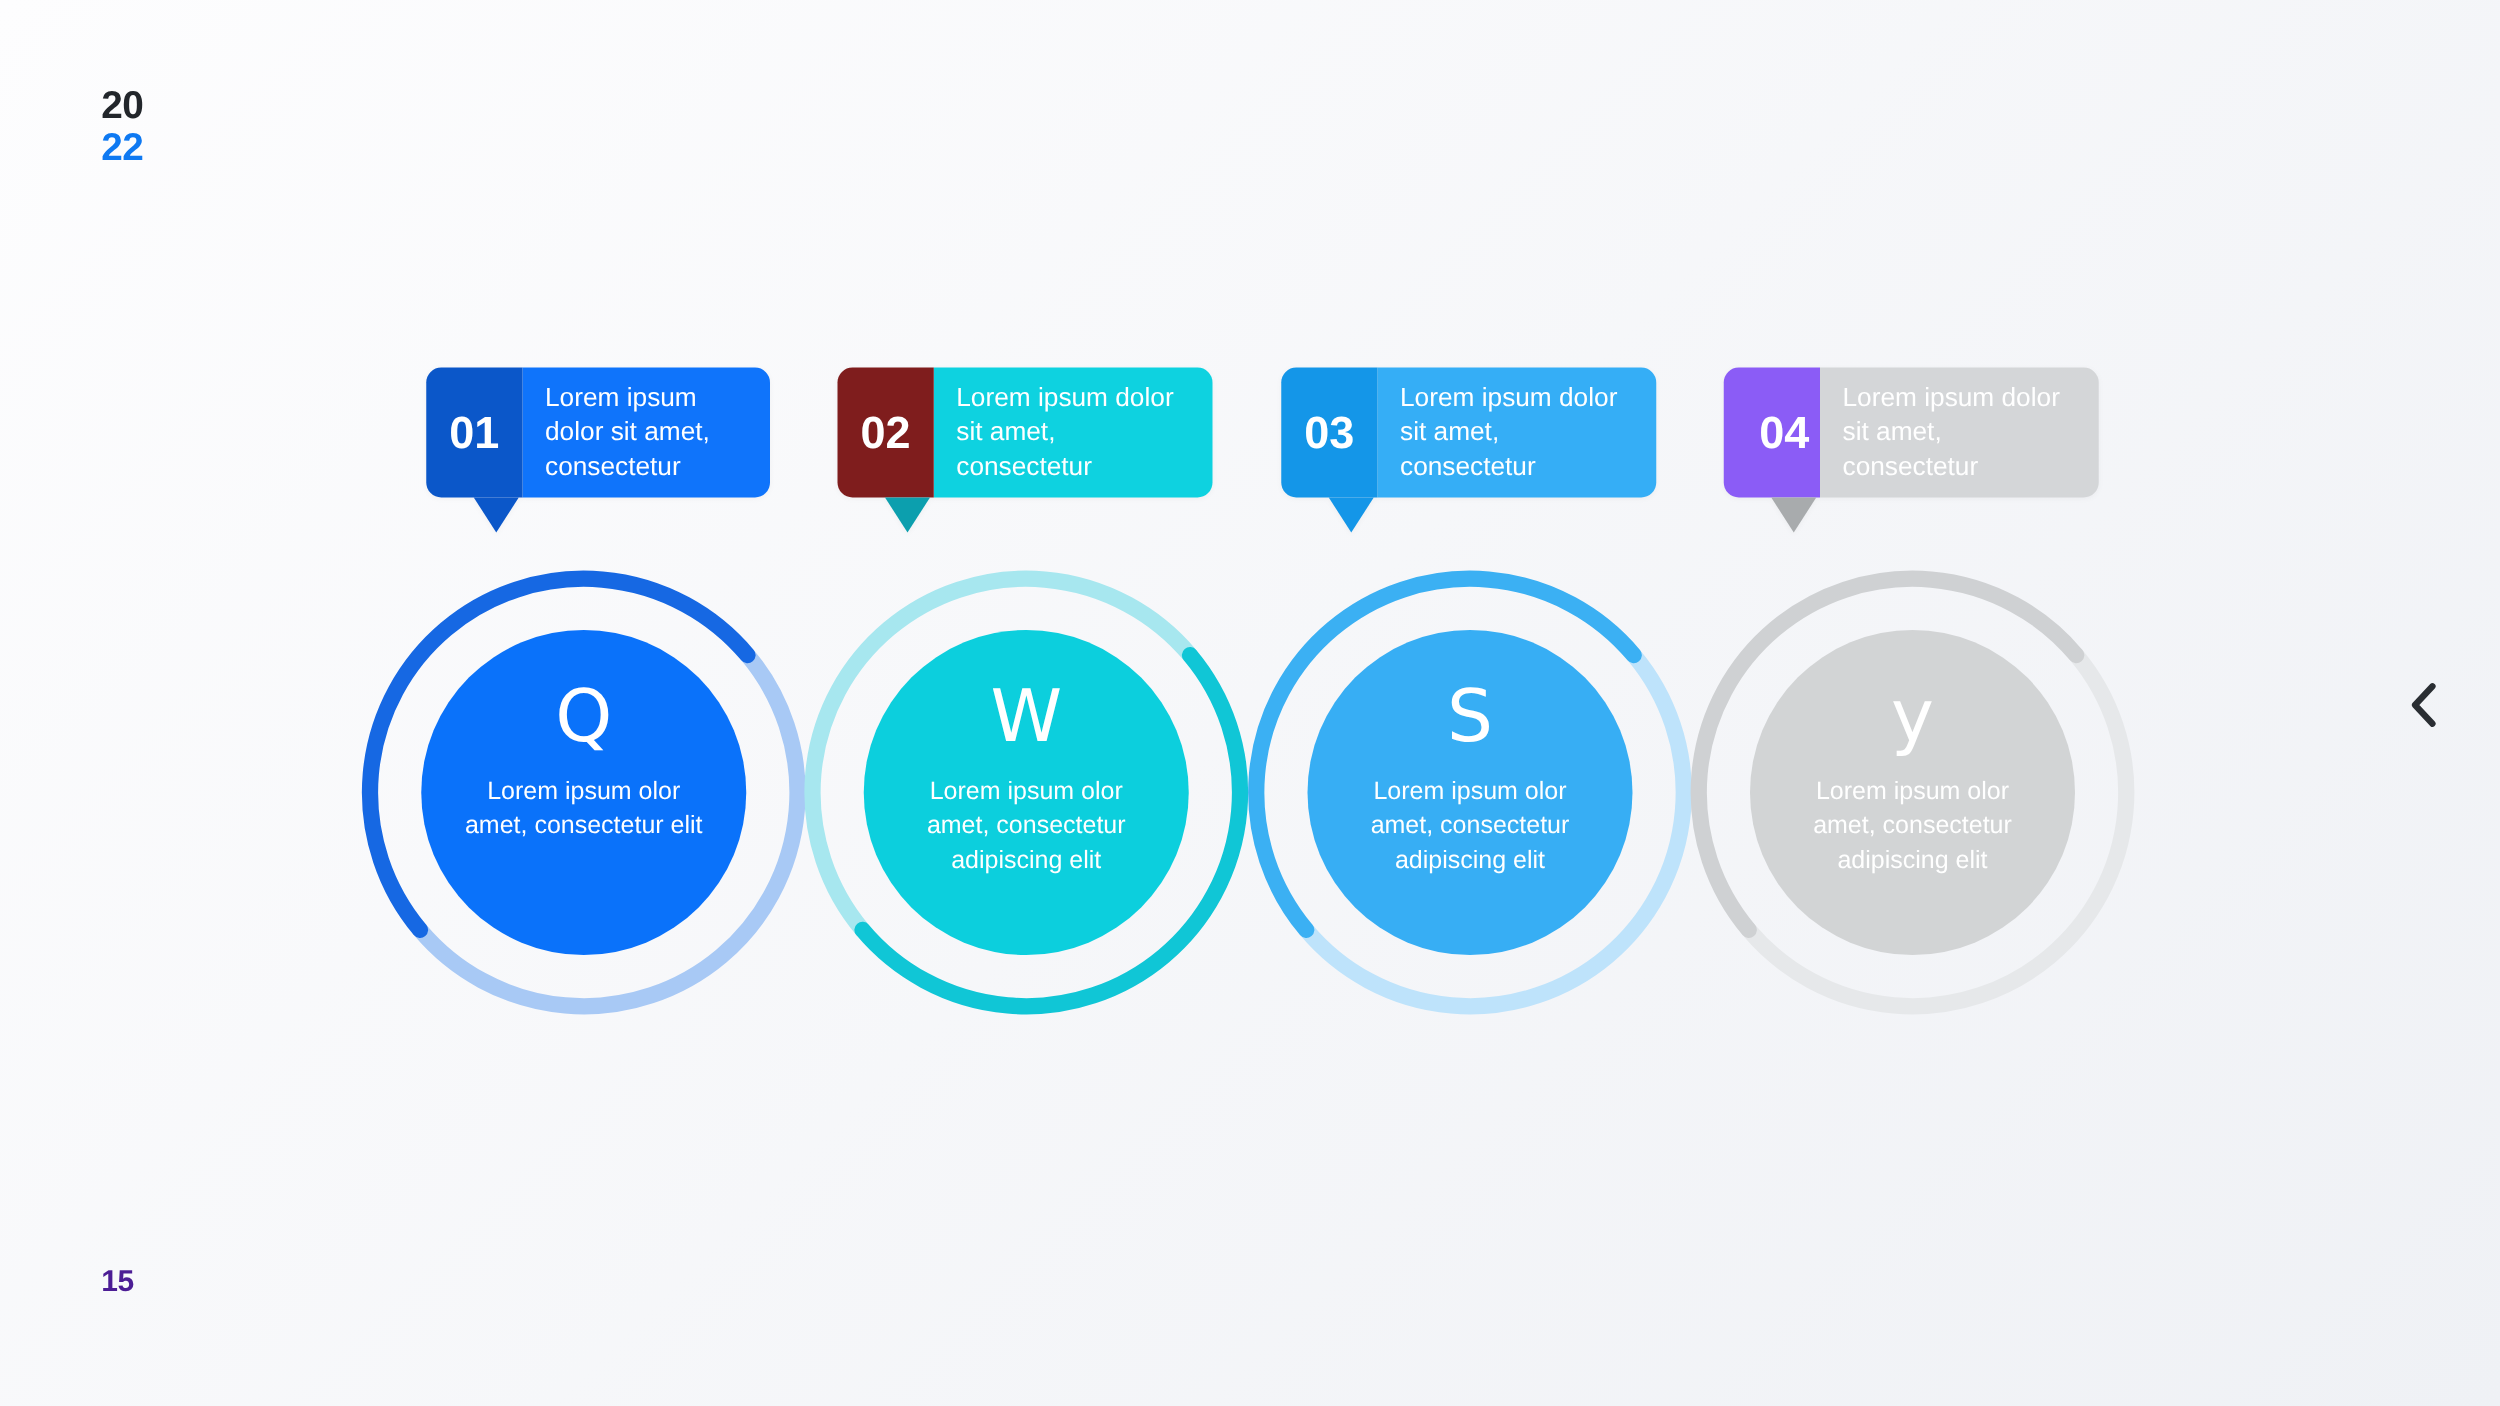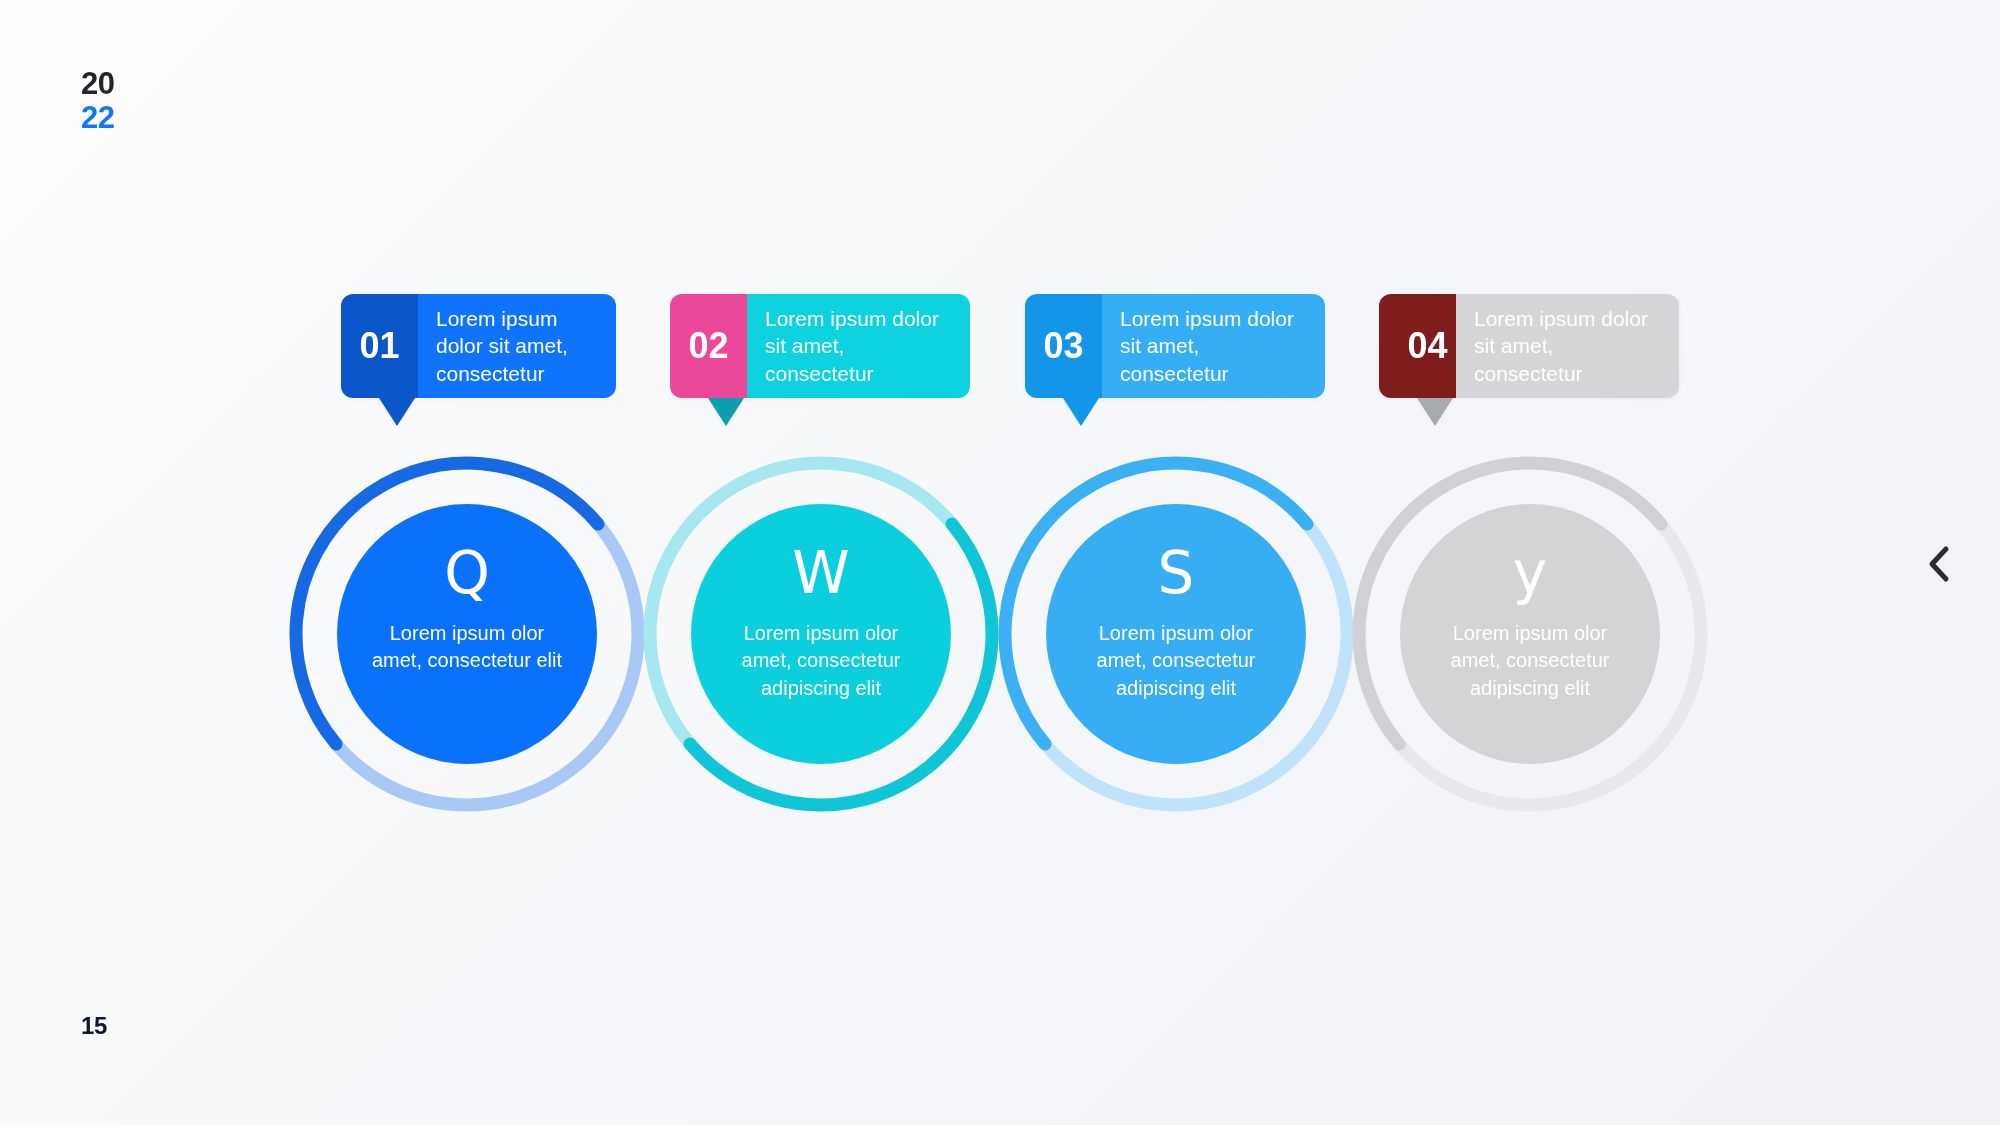--- a/index.html
+++ b/index.html
@@ -24,21 +24,21 @@
     letter-spacing:-0.5px; display:block;
   }
   .year-bottom {
     font-size:31px; font-weight:bold; color:#0e79f2;
     letter-spacing:-0.5px; display:block; margin-top:3px;
   }
 
   
   .page-number {
     position:absolute; left:81px; top:1012px;
-    font-size:24px; font-weight:bold; color:#0f172a;
+    font-size:24px; font-weight:bold; color:#4c1d95;
     letter-spacing:-0.3px;
   }
 
   
   .nav-prev {
     position:absolute; left:1918px; top:543px;
     width:42px; height:42px;
     display:flex; align-items:center; justify-content:center;
     cursor:pointer;
   }
@@ -138,41 +138,41 @@
     <div class="num-badge" id="badge-0" style="background: rgb(11, 87, 201);">
       <span class="num-text">01</span>
       <span class="tail" id="tail-0" style="border-top-color: rgb(11, 87, 201);"></span>
     </div>
     <div class="card-text" id="cardtext-0" style="background: rgb(15, 116, 251);">
       <span>Lorem ipsum dolor sit amet, consectetur</span>
     </div>
   </div>
 
   <div class="label-card" id="card-1" style="left:670px; width:300px;">
-    <div class="num-badge" id="badge-1" style="background: #ec4899;">
+    <div class="num-badge" id="badge-1" style="background: #7f1d1d;">
       <span class="num-text">02</span>
       <span class="tail" id="tail-1" style="border-top-color: rgb(12, 159, 174);"></span>
     </div>
     <div class="card-text" id="cardtext-1" style="background: rgb(14, 210, 224);">
       <span>Lorem ipsum dolor sit amet, consectetur</span>
     </div>
   </div>
 
   <div class="label-card" id="card-2" style="left:1025px; width:300px;">
     <div class="num-badge" id="badge-2" style="background: rgb(20, 150, 232);">
       <span class="num-text">03</span>
       <span class="tail" id="tail-2" style="border-top-color: rgb(20, 150, 232);"></span>
     </div>
     <div class="card-text" id="cardtext-2" style="background: rgb(53, 174, 246);">
       <span>Lorem ipsum dolor sit amet, consectetur</span>
     </div>
   </div>
 
   <div class="label-card" id="card-3" style="left:1379px; width:300px;">
-    <div class="num-badge" id="badge-3" style="background: #7f1d1d; padding-left: 20px;">
+    <div class="num-badge" id="badge-3" style="background: #8b5cf6; padding-left: 20px;">
       <span class="num-text">04</span>
       <span class="tail" id="tail-3" style="border-top-color: rgb(168, 171, 173);"></span>
     </div>
     <div class="card-text" id="cardtext-3" style="background: rgb(212, 214, 216);">
       <span>Lorem ipsum dolor sit amet, consectetur</span>
     </div>
   </div>
 
   <div class="circle-unit" style="left:285px;">
     <div class="ring-wrap">

